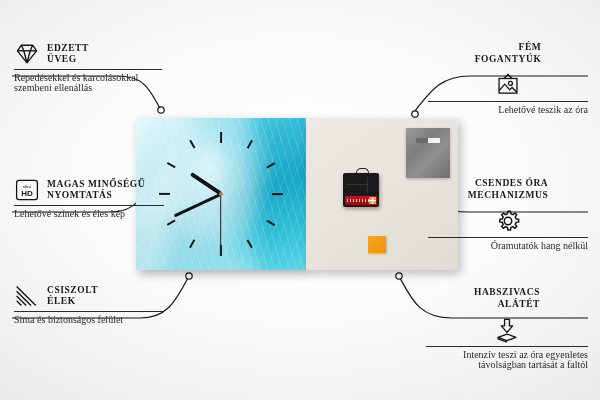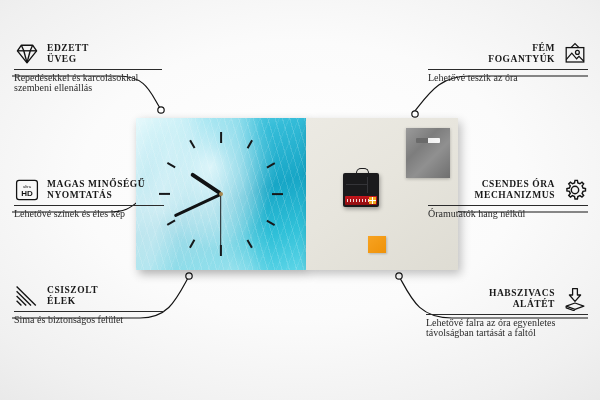--- a/index.html
+++ b/index.html
@@ -22,23 +22,23 @@
     white-space:nowrap;
   }
   .rule{height:0;border-top:1.1px solid #2b2b2b;margin-top:3px;}
   .feat-desc{
     font-size:10px;color:#2b2b2b;line-height:9.6px;margin-top:3px;
     white-space:nowrap;
   }
   .left .feat-head{justify-content:flex-start;}
   .left .feat-title{text-align:left;}
   .left .feat-desc{text-align:left;}
-  .right .feat-head{justify-content:flex-end;}
+  .right .feat-head{justify-content:flex-end;flex-direction:column;}
   .right .feat-title{text-align:right;}
-  .right .feat-desc{text-align:left;}
+  .right .feat-desc{text-align:right;}
   .icon{width:26px;height:24px;flex:0 0 26px;display:block;}
   .icon svg{display:block;width:100%;height:100%;}
 
   
   .product{position:absolute;}
   #front-clock{
     left:136px;top:118px;width:170px;height:152px;
     box-shadow:3px 4px 9px rgba(0,0,0,.30);
     overflow:hidden;background:#19a8c4;
   }
@@ -306,17 +306,17 @@
         <svg viewBox="0 0 32 30">
             <g fill="none" stroke="#131313" stroke-width="1.6" stroke-linejoin="round">
           <path d="M13 2 l6 0 0 8 4 0 -7 8 -7-8 4 0 z"></path>
           <path d="M16 20 L27 24 L16 28 L5 24 Z"></path>
           <path d="M5 24 L5 26 L16 30"></path>
             </g>
           </svg>
       </span>
     </div>
     <div class="rule"></div>
-    <div class="feat-desc">Lehetővé falra az óra egyenletes</div>
+    <div class="feat-desc">Intenzív teszi az óra egyenletes</div>
     <div class="feat-desc" style="margin-top:0">távolságban tartását a faltól</div>
   </div>
 
 </div>
 
 </body></html>

